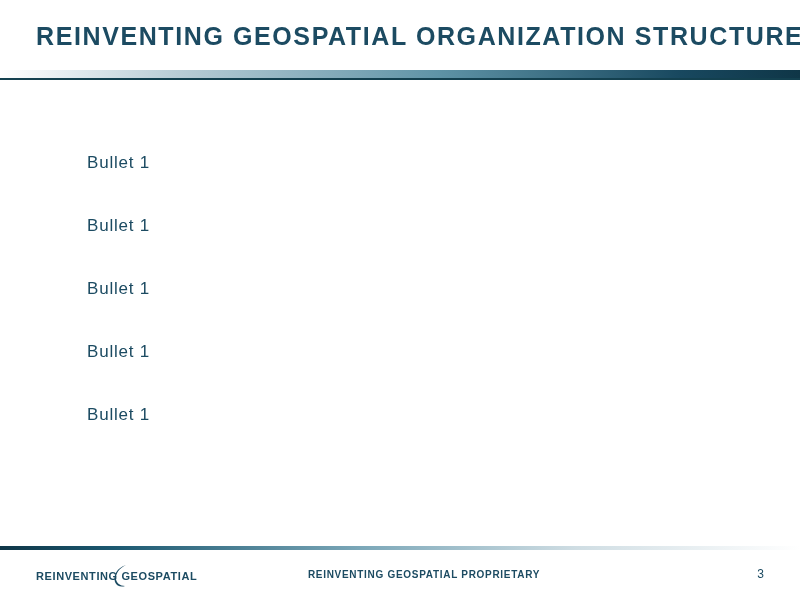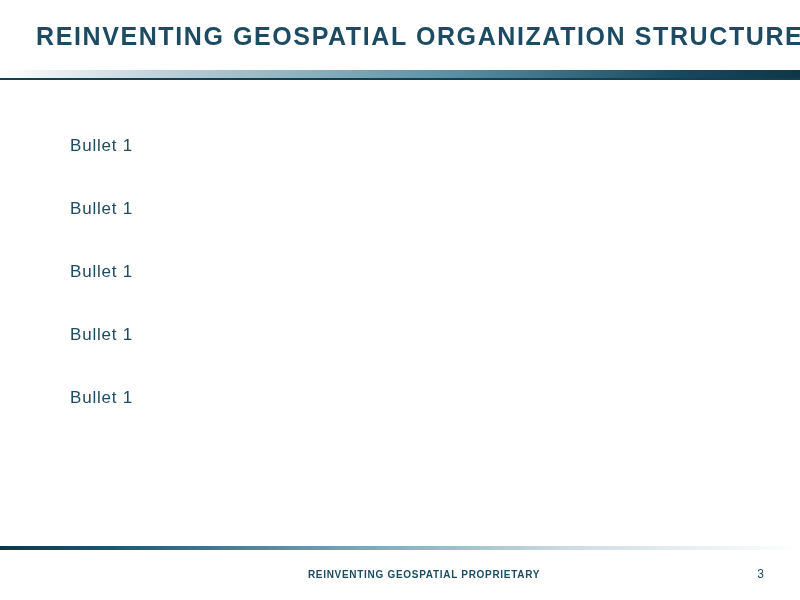--- a/index.html
+++ b/index.html
@@ -65,21 +65,21 @@
     left: 0;
     top: 86px;
     width: 800px;
     height: 460px;
   }
   .bullet-list {
     position: absolute;
     left: 70px;
     top: 50px;
     width: 640px;
-    margin: 0;
+    margin: 17px;
     padding: 0;
     list-style: none;
   }
   .bullet-item {
     font-size: 17px;
     color: #1c4b62;
     letter-spacing: 0.8px;
     font-family: "Liberation Sans", sans-serif;
     height: 63px;
     line-height: 20px;
@@ -164,17 +164,25 @@
       <li class="bullet-item">Bullet 1</li>
       <li class="bullet-item">Bullet 1</li>
       <li class="bullet-item">Bullet 1</li>
       <li class="bullet-item">Bullet 1</li>
     </ul>
   </div>
 
   <div class="footer-rule"></div>
 
   <div class="footer">
+    <div class="logo">
+      <span class="logo-text">REINVENTING GEOSPATIAL</span>
+      <span class="logo-swoosh">
+        <svg width="22" height="24" viewBox="0 0 22 24" xmlns="http://www.w3.org/2000/svg">
+          <path d="M14 1 C5 4, 1 11, 3 18 C4.5 22, 9 23.5, 13 22 C8 22, 4.5 19, 4 15 C3.4 9.5, 7.5 4, 14 1 Z" fill="#1c4b62"></path>
+        </svg>
+      </span>
+    </div>
     <div class="footer-center">REINVENTING GEOSPATIAL PROPRIETARY</div>
     <div class="page-number">3</div>
   </div>
 
 </div>
 
 </body></html>

